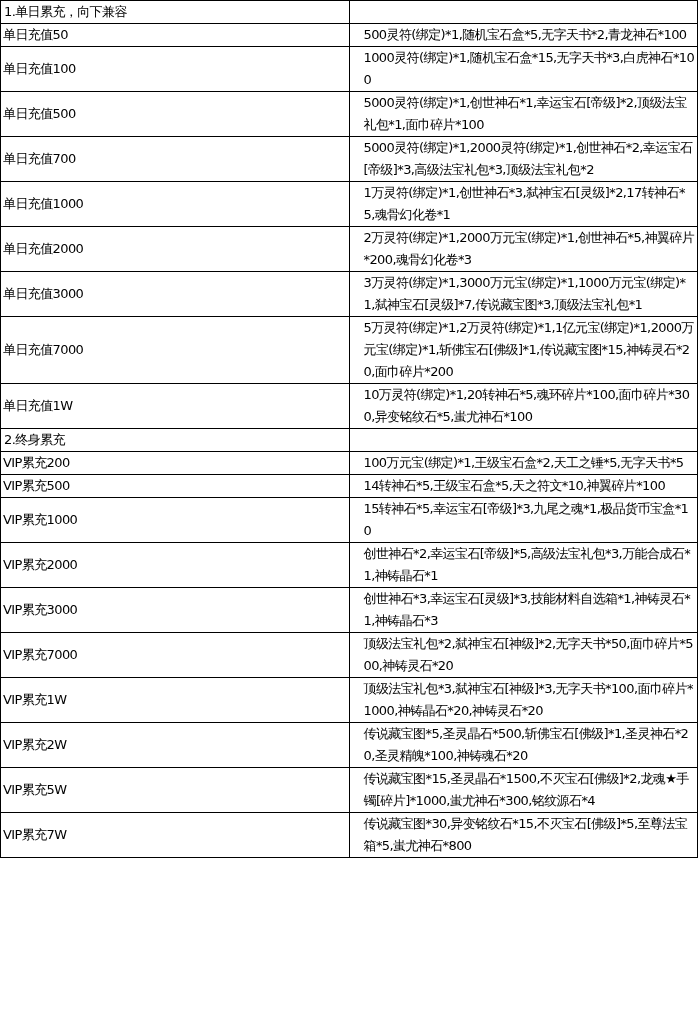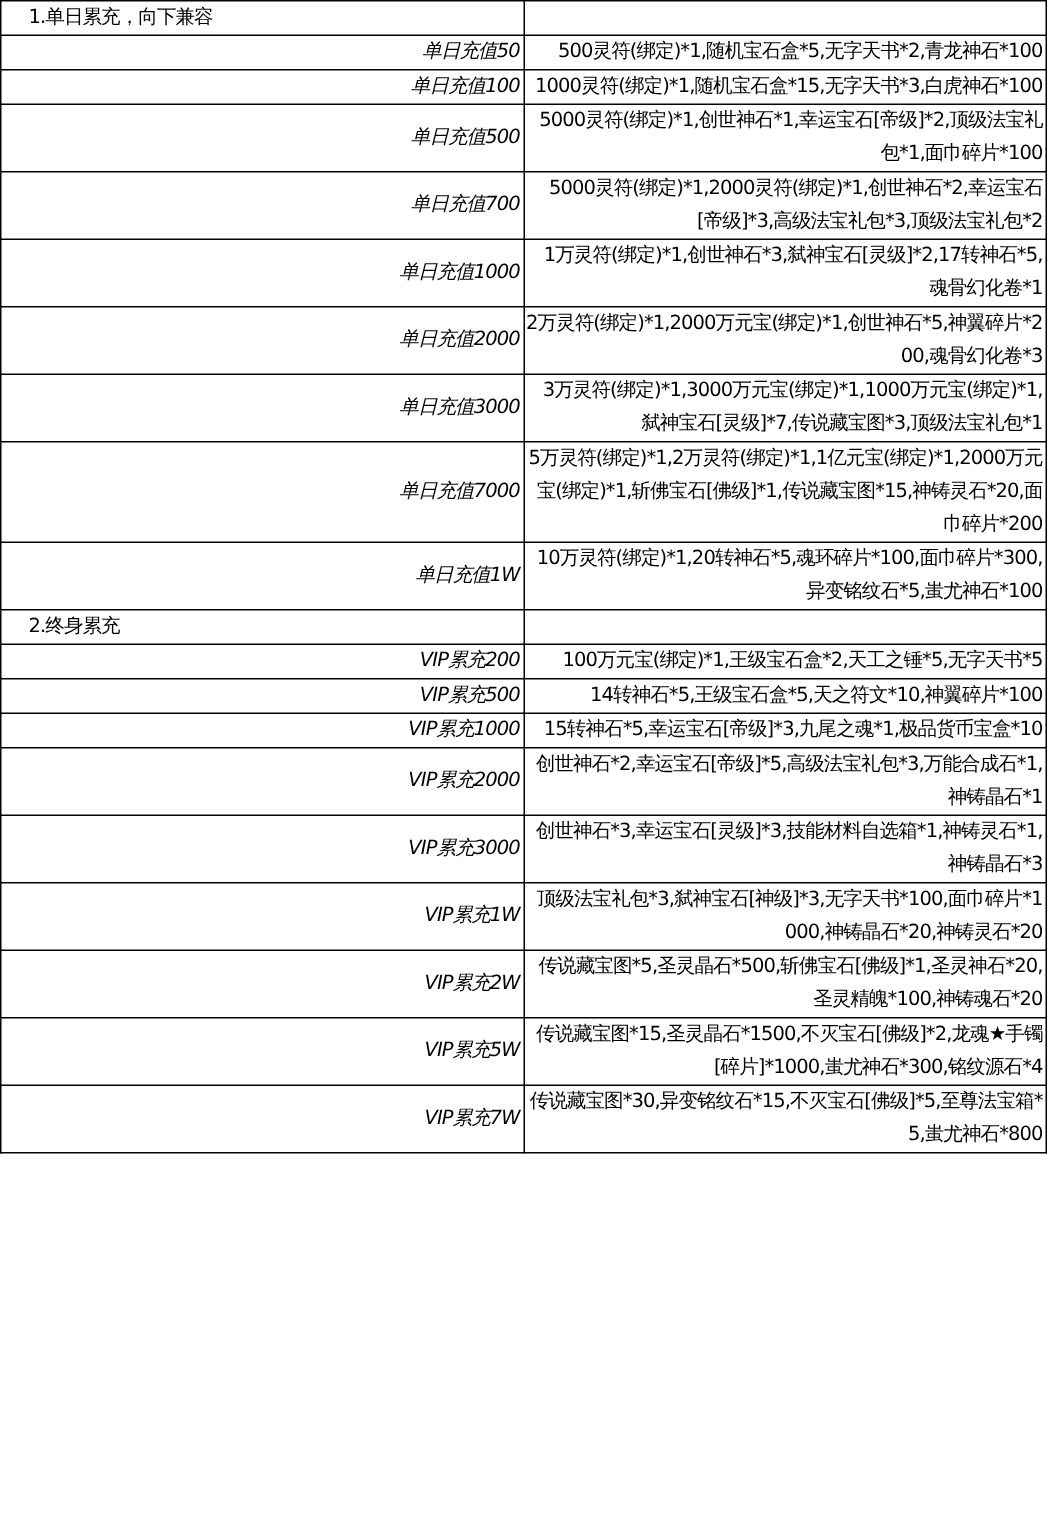--- a/index.html
+++ b/index.html
@@ -1,21 +1,21 @@
 <!DOCTYPE html>
 <html><head>
 <meta charset="utf-8">
 <style>
   html, body { margin: 0; padding: 0; background: #ffffff; }
   body { width: 699px; height: 1021px; overflow: hidden; font-family: "DejaVu Sans", "Liberation Sans", sans-serif; color: #000; }
   table { border-collapse: collapse; table-layout: fixed; width: 698px; }
   td { border: 1px solid #000; font-size: 13px; line-height: 22px; padding: 0 2px; vertical-align: middle; word-break: break-all; letter-spacing: -0.6px; }
-  td.tier { width: 157px; text-align: right; font-style: italic; }
-  td.reward { text-align: right; padding-left: 1px; }
-  td.section { text-align: left; padding-left: 18px; }
+  td.tier { width: 157px; text-align: left; }
+  td.reward { text-align: left; padding-left: 14px; }
+  td.section { text-align: left; padding-left: 3px; }
   tr.single td { height: 22px; }
   tr.double td { height: 44px; }
 </style>
 </head>
 <body>
 
 <table>
   <tbody id="table-body">
       <tr class="single">
         <td class="section">1.单日累充，向下兼容</td>
@@ -74,20 +74,24 @@
         <td class="reward">15转神石*5,幸运宝石[帝级]*3,九尾之魂*1,极品货币宝盒*10</td>
       </tr>
       <tr class="single">
         <td class="tier">VIP累充2000</td>
         <td class="reward">创世神石*2,幸运宝石[帝级]*5,高级法宝礼包*3,万能合成石*1,神铸晶石*1</td>
       </tr>
       <tr class="single">
         <td class="tier">VIP累充3000</td>
         <td class="reward">创世神石*3,幸运宝石[灵级]*3,技能材料自选箱*1,神铸灵石*1,神铸晶石*3</td>
       </tr>
+      <tr class="single">
+        <td class="tier">VIP累充7000</td>
+        <td class="reward">顶级法宝礼包*2,弑神宝石[神级]*2,无字天书*50,面巾碎片*500,神铸灵石*20</td>
+      </tr>
       <tr class="double">
         <td class="tier">VIP累充1W</td>
         <td class="reward">顶级法宝礼包*3,弑神宝石[神级]*3,无字天书*100,面巾碎片*1000,神铸晶石*20,神铸灵石*20</td>
       </tr>
       <tr class="double">
         <td class="tier">VIP累充2W</td>
         <td class="reward">传说藏宝图*5,圣灵晶石*500,斩佛宝石[佛级]*1,圣灵神石*20,圣灵精魄*100,神铸魂石*20</td>
       </tr>
       <tr class="double">
         <td class="tier">VIP累充5W</td>

